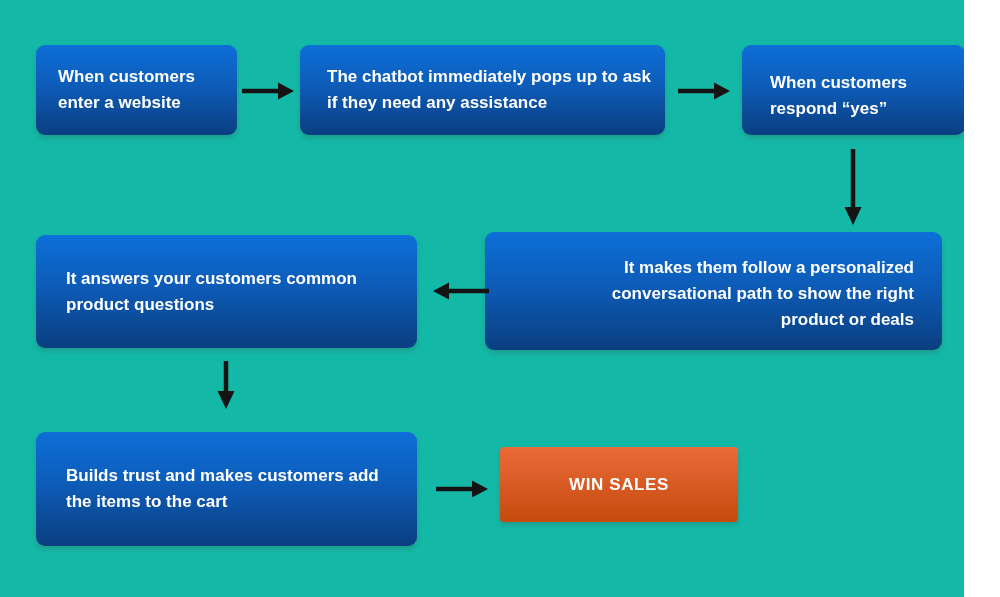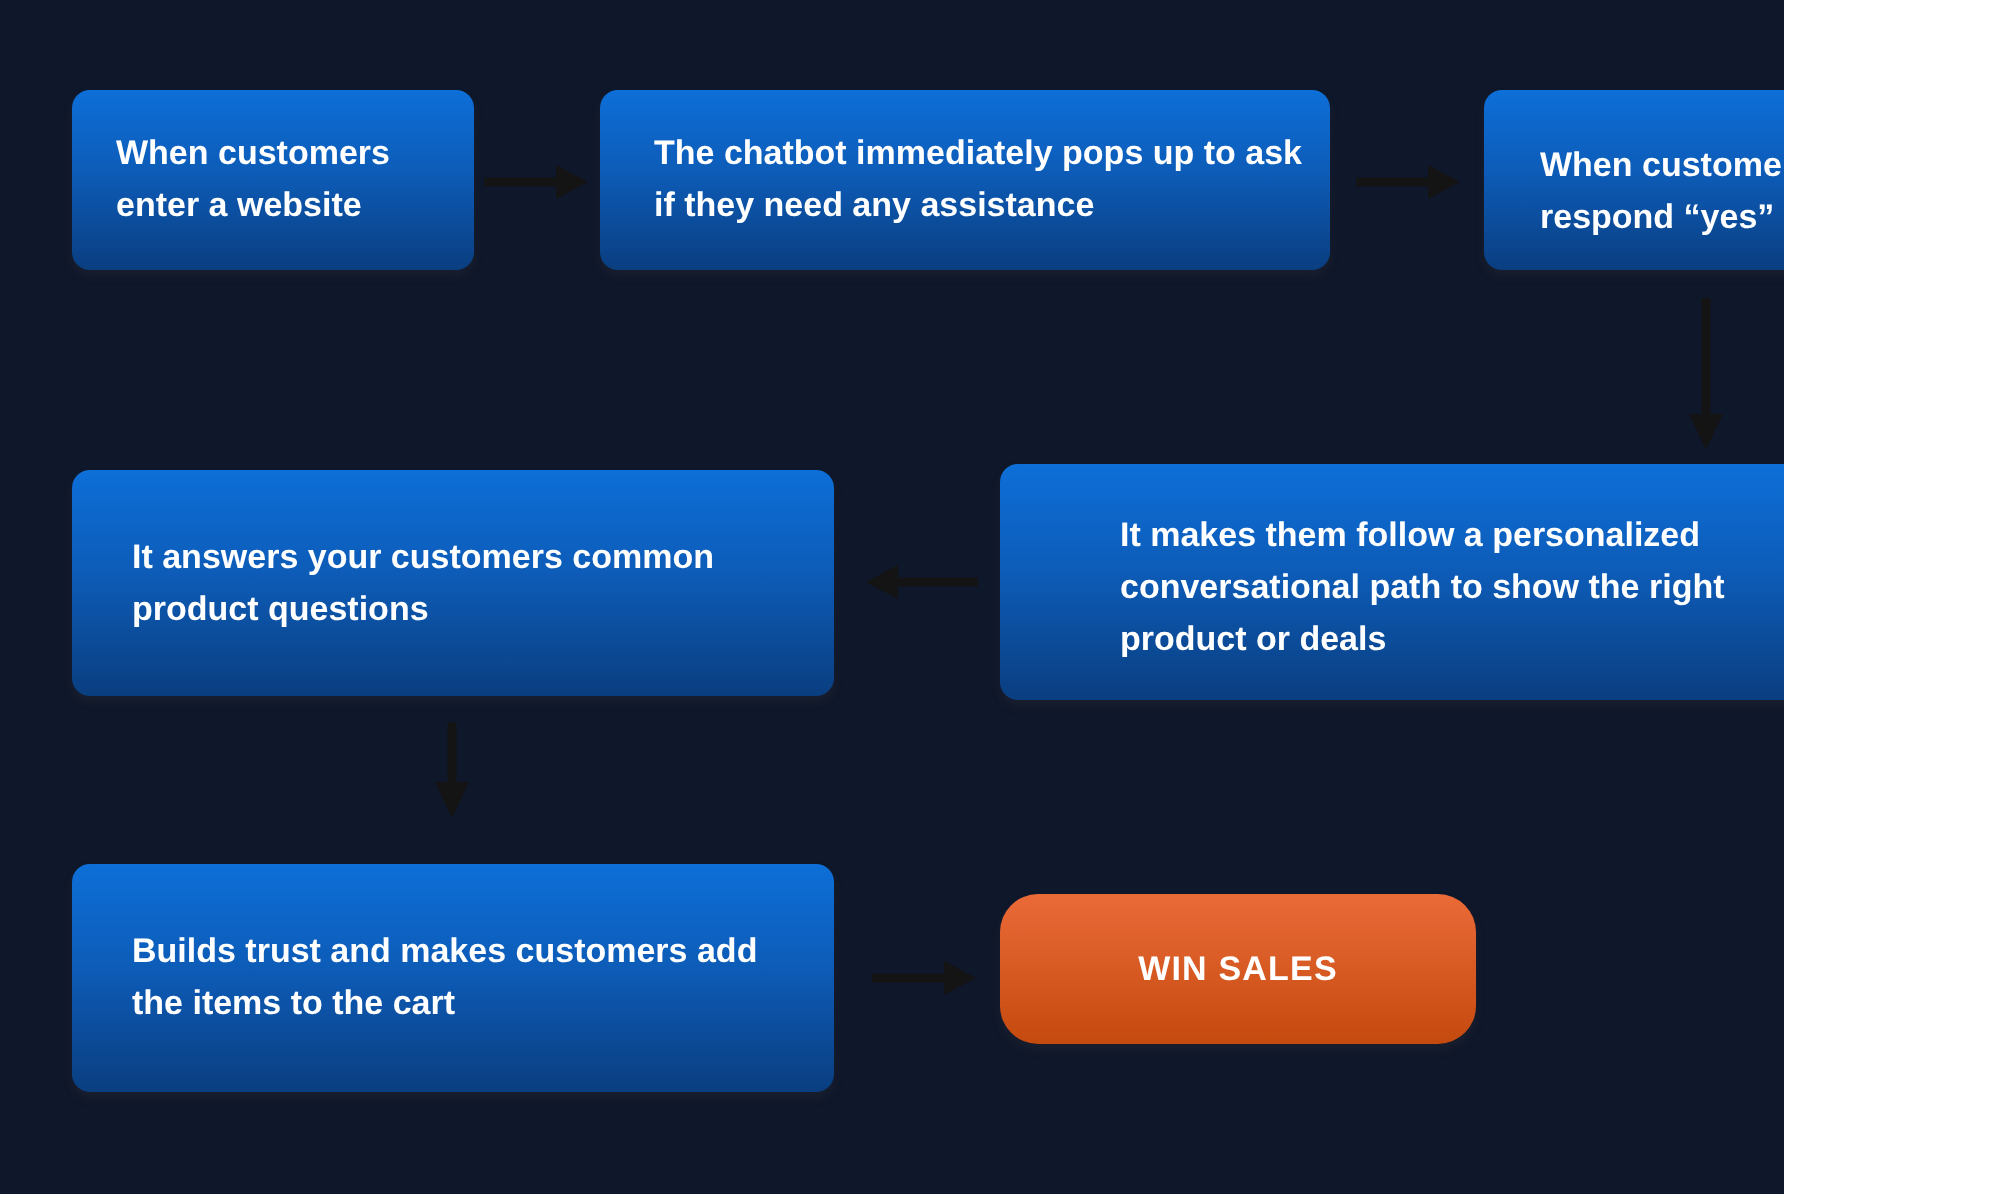--- a/index.html
+++ b/index.html
@@ -2,44 +2,44 @@
 <html><head>
 <meta charset="utf-8">
 <style>
   html, body {
     margin: 0;
     padding: 0;
     background: #ffffff;
   }
   .canvas {
     position: relative;
-    width: 892px;
+    width: 964px;
     height: 597px;
-    background: #0f172a;
+    background: #14b8a6;
     font-family: "Liberation Sans", "DejaVu Sans", sans-serif;
     overflow: hidden;
   }
   .step-box {
     position: absolute;
     box-sizing: border-box;
     border-radius: 9px;
     background: linear-gradient(to bottom, #0d6fd8 0%, #0d5cb8 45%, #0a3e80 100%);
     color: #ffffff;
     font-size: 17px;
     font-weight: bold;
     line-height: 26px;
     display: flex;
     align-items: center;
     box-shadow: 0 3px 5px rgba(60,60,60,0.22);
   }
   .step-box .label { width: 100%; }
   .result-box {
     position: absolute;
     box-sizing: border-box;
-    border-radius: 19px;
+    border-radius: 4px;
     background: linear-gradient(to bottom, #ea6a38 0%, #c54a0e 100%);
     color: #ffffff;
     font-size: 17px;
     font-weight: bold;
     letter-spacing: 0.6px;
     display: flex;
     align-items: center;
     justify-content: center;
     text-align: center;
     box-shadow: 0 3px 5px rgba(60,60,60,0.22);
@@ -48,21 +48,21 @@
   .arrow svg { display: block; }
 
   
   .box-1 { left: 36px;  top: 45px;  width: 201px; height: 90px;  padding: 8px 10px 8px 22px; }
   .arr-1 { left: 242px; top: 79px; }
   .box-2 { left: 300px; top: 45px;  width: 365px; height: 90px;  padding: 8px 14px 8px 27px; justify-content: center; }
   .arr-2 { left: 678px; top: 79px; }
   .box-3 { left: 742px; top: 45px;  width: 223px; height: 90px;  padding: 20px 10px 8px 28px; }
   .arr-3 { left: 841px; top: 149px; }
   
-  .box-4 { left: 500px; top: 232px; width: 457px; height: 118px; padding: 14px 28px 8px 60px; }
+  .box-4 { left: 485px; top: 232px; width: 457px; height: 118px; padding: 14px 28px 8px 60px; text-align: right; }
   .arr-4 { left: 433px; top: 279px; }
   .box-5 { left: 36px;  top: 235px; width: 381px; height: 113px; padding: 8px 6px 8px 30px; }
   .arr-5 { left: 214px; top: 361px; }
   
   .box-6 { left: 36px;  top: 432px; width: 381px; height: 114px; padding: 8px 14px 8px 30px; }
   .arr-6 { left: 436px; top: 477px; }
   .box-7 { left: 500px; top: 447px; width: 238px; height: 75px; }
 </style>
 </head>
 <body>

